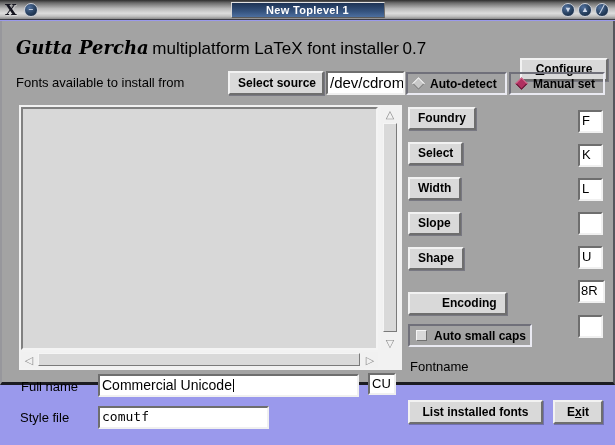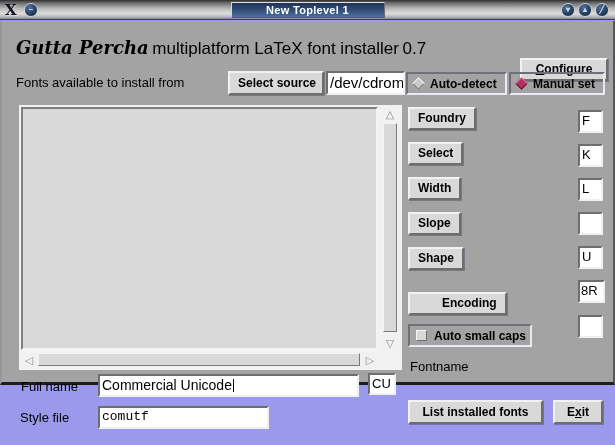--- a/index.html
+++ b/index.html
@@ -176,19 +176,19 @@
     </div>
     <div class="entry" style="left:576px; top:294px; width:25px;"></div>
 
     <div class="lbl" style="left:408px; top:338px;">Fontname</div>
 
     <div class="lbl" style="left:19px; top:358px;">Full name</div>
     <div class="entry" style="left:96px; top:353px; width:261px; font-size:14px;"><span>Commercial Unicode</span><span class="caret"></span></div>
     <div class="entry" style="left:366px; top:352px; width:28px; height:22px;">CU</div>
 
     <div class="lbl" style="left:18px; top:389px;">Style file</div>
-    <div class="entry mono" style="left:96px; top:385px; width:171px;font-family:Liberation Mono, monospace;">comutf</div>
+    <div class="entry mono" style="left:96px; top:385px; width:171px;">comutf</div>
 
     <button class="btn" style="left:406px; top:379px; width:135px; height:24px; line-height:20px;">List installed fonts</button>
     <button class="btn" style="left:551px; top:379px; width:50px; height:24px; line-height:20px;"><span>E</span><span class="u">x</span><span>it</span></button>
 
   </div>
 </div>
 
 </body></html>

